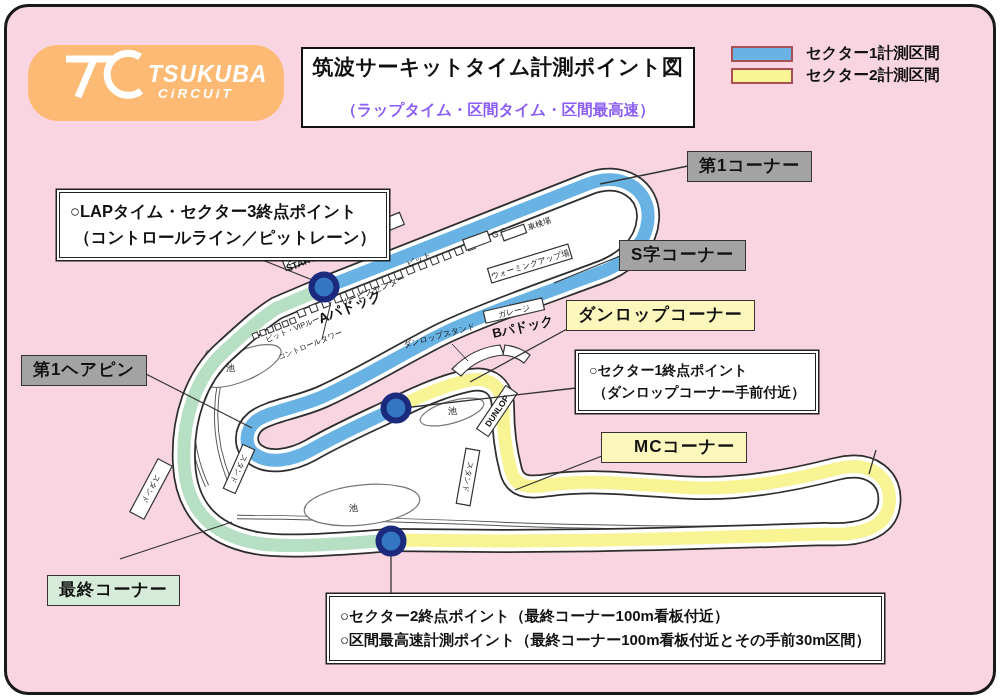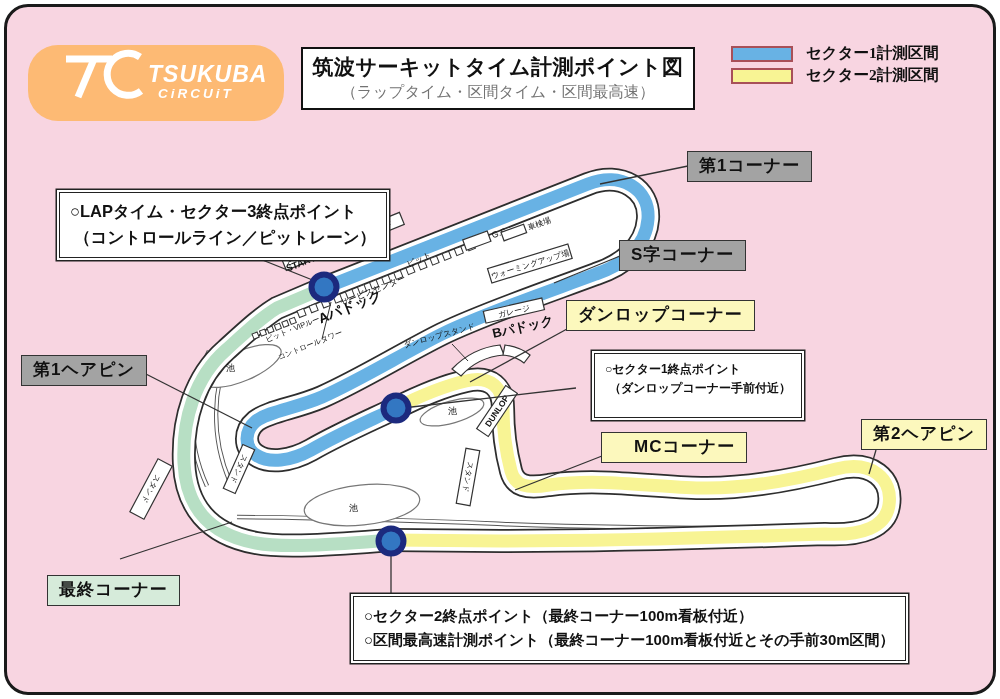--- a/index.html
+++ b/index.html
@@ -9,36 +9,36 @@
          background:#f8d5e1;border:3px solid #1a1a1a;border-radius:24px;}
   #mapsvg{position:absolute;left:0;top:0;}
 
   
   #logo{position:absolute;left:28px;top:45px;width:256px;height:76px;border-radius:30px;
         background:#fdba74;}
   
   #titlebox{position:absolute;left:301px;top:47px;width:390px;background:#fff;
             border:2px solid #111;border-radius:0;text-align:center;padding:4px 0 5px;}
   #titlebox .t1{font-size:21px;font-weight:bold;letter-spacing:.5px;color:#111;}
-  #titlebox .t2{font-size:15.5px;font-weight:normal;color:#737373;margin-top:1px;}
+  #titlebox .t2{font-size:15.5px;font-weight:bold;color:#8b5cf6;margin-top:19px;}
 
   
   #legend{position:absolute;left:731px;top:45px;}
-  .lg-row{display:flex;align-items:center;height:17px;margin-bottom:5px;font-family:Liberation Serif, serif;}
+  .lg-row{display:flex;align-items:center;height:17px;margin-bottom:5px;}
   .lg-sw{width:62px;height:16px;border:2px solid #a85058;box-sizing:border-box;margin-right:13px;}
   .lg-sw.c1{background:#68b2e4;} .lg-sw.c2{background:#f8f494;} .lg-sw.c3{background:#b7dfc4;}
   .lg-tx{font-size:15.5px;font-weight:bold;color:#111;white-space:nowrap;}
 
   
   .note{position:absolute;background:#fff;border:1.5px solid #222;
         box-shadow:0 0 0 2px #fff,0 0 0 3.5px #222;color:#111;font-weight:bold;}
   .note .ln{white-space:nowrap;}
   #note-lap{left:59px;top:148px;padding:6px 10px 7px;font-size:16.5px;line-height:1.55;margin-top:44px;}
-  #note-s1{left:578px;top:353px;padding:6px 10px 20px;font-size:12px;line-height:1.55;margin-left:16px;}
-  #note-s2{left:329px;top:596px;padding:7px 10px 8px;font-size:15px;line-height:1.6;margin-left:24px;}
+  #note-s1{left:578px;top:353px;padding:6px 10px 7px;font-size:14px;line-height:1.55;}
+  #note-s2{left:329px;top:596px;padding:7px 10px 8px;font-size:15px;line-height:1.6;}
   .ln.indent{padding-left:4px;}
 
   
   .clabel{position:absolute;border:1px solid #333;padding:2px 11px 4px;font-size:17px;
           font-weight:bold;color:#111;white-space:nowrap;letter-spacing:1px;}
   .bg-blue{background:#a3a3a3;} .bg-yellow{background:#fcf8bd;} .bg-green{background:#d6ebda;margin-top:17px;}
   #lb-corner1{left:687px;top:151px;}
   #lb-scurve{left:619px;top:240px;}
   #lb-dunlop{left:566px;top:300px;}
   #lb-hairpin1{left:21px;top:355px;}
@@ -251,15 +251,14 @@
   <div class="note" id="note-s2">
     <div class="ln">○セクター2終点ポイント（最終コーナー100m看板付近）</div>
     <div class="ln">○区間最高速計測ポイント（最終コーナー100m看板付近とその手前30m区間）</div>
   </div>
 
   <div class="clabel bg-blue" id="lb-corner1">第1コーナー</div>
   <div class="clabel bg-blue" id="lb-scurve">S字コーナー</div>
   <div class="clabel bg-yellow" id="lb-dunlop">ダンロップコーナー</div>
   <div class="clabel bg-blue" id="lb-hairpin1">第1ヘアピン</div>
   <div class="clabel bg-yellow" id="lb-mc">MCコーナー</div>
-  <div class="clabel bg-yellow" id="lb-hairpin2">第2ヘアピン</div>
   <div class="clabel bg-green" id="lb-final">最終コーナー</div>
 </div>
 
 </body></html>

